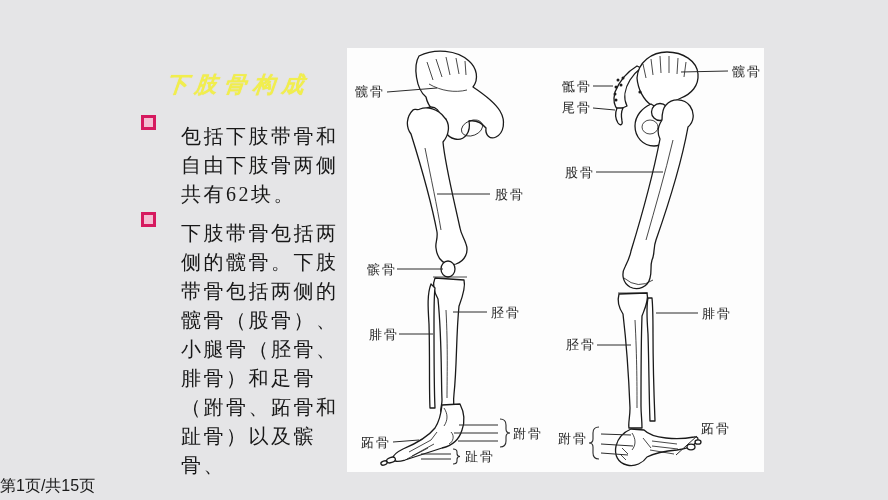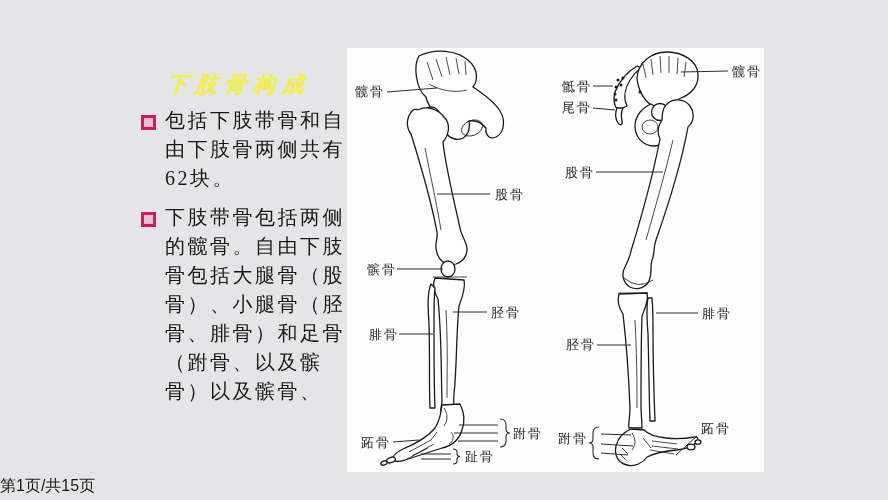--- a/index.html
+++ b/index.html
@@ -5,21 +5,21 @@
   html,body { margin:0; padding:0; }
   .slide { position:relative; width:888px; height:500px; background:#e5e5e7; overflow:hidden;
            font-family:"Liberation Serif","DejaVu Serif",serif; }
   .title { position:absolute; left:166px; top:70px; margin:0; font-size:22px; font-weight:bold;
            font-style:italic; color:#f1ee4d; letter-spacing:7px; transform:skewX(-6deg);
            text-shadow:0 0 1px #e8e36a; }
   .bullet { position:absolute; left:141px; display:flex; align-items:flex-start; width:220px; }
   .b1 { top:106px; } .b2 { top:203px; }
   .sq { flex:0 0 auto; width:9px; height:9px; border:3.5px solid #d6195f; background:#f3bed2;
         margin:9px 9px 0 0; }
-  .bullet p { margin:0; font-size:20px; line-height:29px; letter-spacing:2.5px; color:#181818; width:184px; }
+  .bullet p { margin:16px; font-size:20px; line-height:29px; letter-spacing:2.5px; color:#181818; width:184px; }
   .panel { position:absolute; left:347px; top:48px; width:417px; height:424px; background:#fdfdfd; }
   .bone { fill:#ffffff; stroke:#1a1a1a; stroke-width:1.3; stroke-linejoin:round; }
   .detail { fill:none; stroke:#1a1a1a; stroke-width:0.8; }
   .dot { fill:#1a1a1a; stroke:none; }
   .leader { stroke:#2b2b2b; stroke-width:1; }
   .brace { fill:none; stroke:#2b2b2b; stroke-width:1.1; }
   .lbl { font-family:"Liberation Serif","DejaVu Serif",serif; font-size:13px; fill:#1f1f1f; letter-spacing:2px; }
   .footer { position:absolute; left:0; right:0; bottom:3px; text-align:left;
             font-family:"Liberation Sans","DejaVu Sans",sans-serif; font-size:16px; color:#1a1a1a; }
 </style>
@@ -30,21 +30,21 @@
 
   <h1 class="title">下肢骨构成</h1>
 
   <div>
     <div class="bullet b1">
       <span class="sq"></span>
       <p>包括下肢带骨和自由下肢骨两侧共有62块。</p>
     </div>
     <div class="bullet b2">
       <span class="sq"></span>
-      <p>下肢带骨包括两侧的髋骨。自由下肢骨包括大腿骨（股骨）、小腿骨（胫骨、腓骨）和足骨（跗骨、以及髌骨）以及髌骨、</p>
+      <p>下肢带骨包括两侧的髋骨。下肢带骨包括两侧的髋骨（股骨）、小腿骨（胫骨、腓骨）和足骨（跗骨、跖骨和趾骨）以及髌骨、</p>
     </div>
   </div>
 
   <div class="panel">
     <svg width="417" height="424" viewBox="0 0 417 424">
 
       <g>
 
         <path class="bone" d="M72,8 C88,0 110,2 122,13 C130,20 132,31 126,39 C135,45 147,53 153,63
              C159,73 157,85 149,89 C143,92 138,87 139,80 C134,74 128,72 122,73

